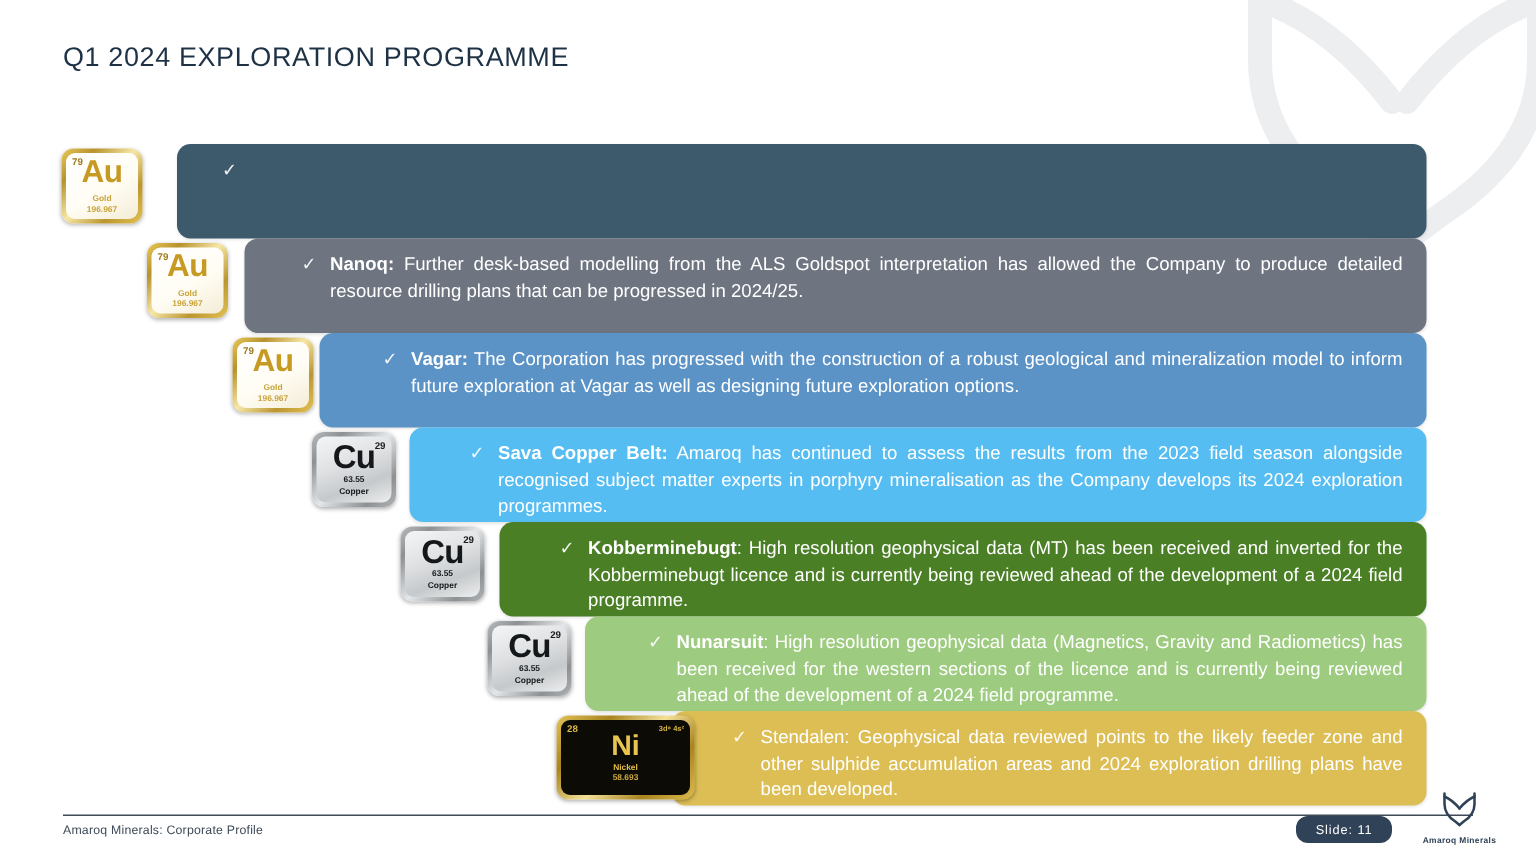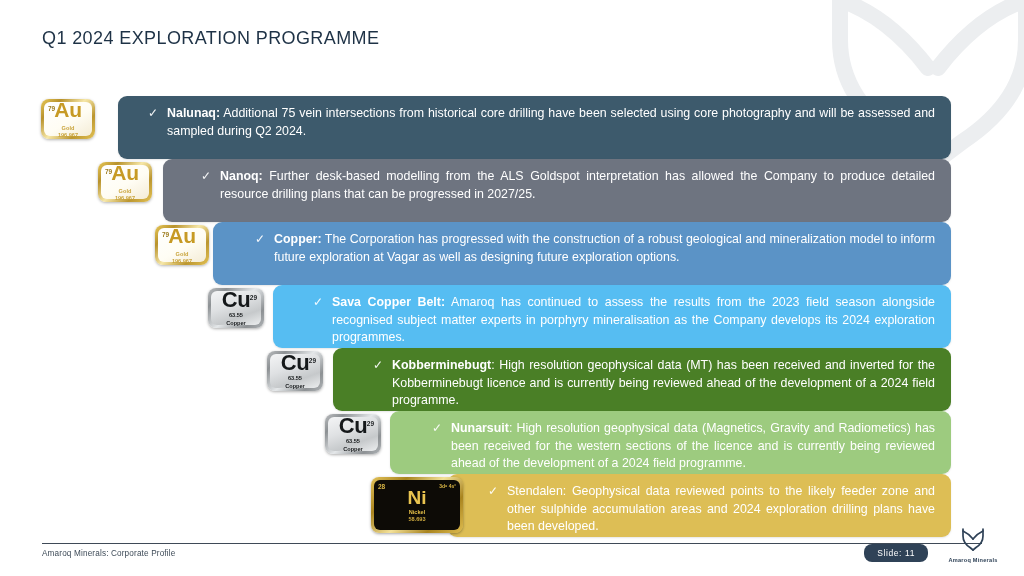--- a/index.html
+++ b/index.html
@@ -91,21 +91,21 @@
 
   .bullet-text .lead-regular {
     font-weight: normal;
   }
 
   
   .tile {
     position: absolute;
     top: 3px;
     width: 54px;
-    height: 40px;
+    height: 50px;
     border-radius: 8px;
     z-index: 5;
     font-family: "Liberation Sans", sans-serif;
     overflow: hidden;
   }
 
   .tile-inner {
     position: absolute;
     inset: 0;
     border-radius: 8px;
@@ -247,53 +247,52 @@
       <path d="M208 18 Q160 34 120 86"></path>
     </g>
   </svg>
 
   <div class="slide-title">Q1 2024 EXPLORATION PROGRAMME</div>
 
   <div class="rows" id="rows-container">
       <div class="row">
         <div class="bar" style="left: 118px; width: 833px; background: rgb(61, 90, 108); color: rgb(255, 255, 255); padding-left: 30px;">
           <span class="check">✓</span>
-          <div class="bullet-text"><span class="lead">Nalunaq:</span><span> Additional 75 vein intersections from historical core drilling have been selected using core photography and will be assessed and sampled during Q2 2024.</span></div>
         </div>
         <div class="tile au" style="left: 41px; width: 54px;">
           <div class="tile-inner">
             <span class="num tl">79</span>
             <span class="sym">Au</span>
             <div class="stack">
               <span class="nm">Gold</span>
               <span class="wt">196.967</span>
             </div>
           </div>
         </div>
       </div>
       <div class="row">
         <div class="bar" style="left: 163px; width: 788px; background: rgb(110, 116, 128); color: rgb(255, 255, 255); padding-left: 38px;">
           <span class="check">✓</span>
-          <div class="bullet-text"><span class="lead">Nanoq:</span><span> Further desk-based modelling from the ALS Goldspot interpretation has allowed the Company to produce detailed resource drilling plans that can be progressed in 2027/25.</span></div>
+          <div class="bullet-text"><span class="lead">Nanoq:</span><span> Further desk-based modelling from the ALS Goldspot interpretation has allowed the Company to produce detailed resource drilling plans that can be progressed in 2024/25.</span></div>
         </div>
         <div class="tile au" style="left: 98px; width: 54px;">
           <div class="tile-inner">
             <span class="num tl">79</span>
             <span class="sym">Au</span>
             <div class="stack">
               <span class="nm">Gold</span>
               <span class="wt">196.967</span>
             </div>
           </div>
         </div>
       </div>
       <div class="row">
         <div class="bar" style="left: 213px; width: 738px; background: rgb(91, 147, 198); color: rgb(255, 255, 255); padding-left: 42px;">
           <span class="check">✓</span>
-          <div class="bullet-text"><span class="lead">Copper:</span><span> The Corporation has progressed with the construction of a robust geological and mineralization model to inform future exploration at Vagar as well as designing future exploration options.</span></div>
+          <div class="bullet-text"><span class="lead">Vagar:</span><span> The Corporation has progressed with the construction of a robust geological and mineralization model to inform future exploration at Vagar as well as designing future exploration options.</span></div>
         </div>
         <div class="tile au" style="left: 155px; width: 54px;">
           <div class="tile-inner">
             <span class="num tl">79</span>
             <span class="sym">Au</span>
             <div class="stack">
               <span class="nm">Gold</span>
               <span class="wt">196.967</span>
             </div>
           </div>

